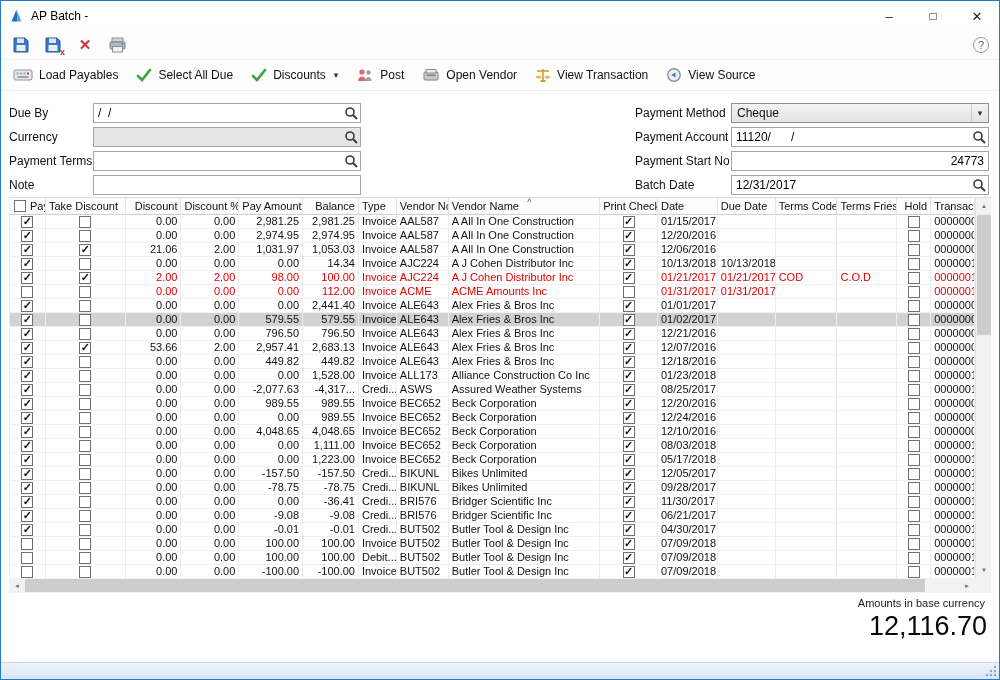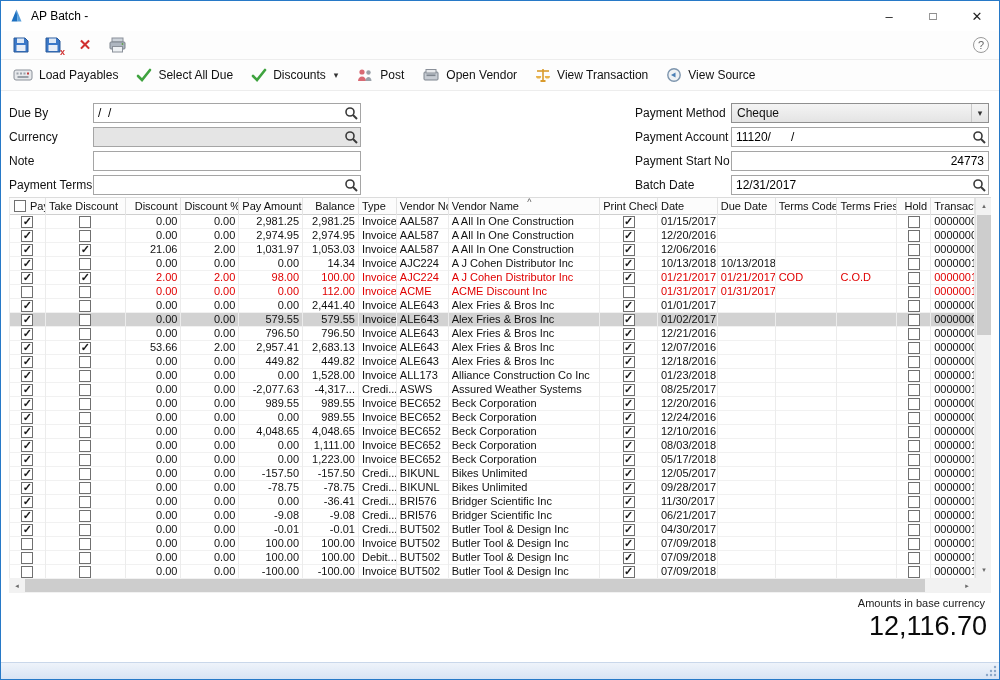--- a/index.html
+++ b/index.html
@@ -212,33 +212,33 @@
         <span class="flabel">Currency</span>
         <span class="fieldwrap">
           <input class="tx dis" value="" style="">
           <svg class="mag" viewBox="0 0 15 15">
             <circle cx="6" cy="6" r="4" fill="none" stroke="#3a3a3a" stroke-width="1.6"></circle>
             <line x1="9" y1="9" x2="13" y2="13" stroke="#3a3a3a" stroke-width="2"></line>
           </svg>
         </span>
       </div>
       <div class="frow">
-        <span class="flabel">Note</span>
-        <span class="fieldwrap">
-          <input class="tx noicon" value="" style="">
-        </span>
-      </div>
-      <div class="frow">
         <span class="flabel">Payment Terms</span>
         <span class="fieldwrap">
           <input class="tx" value="" style="">
           <svg class="mag" viewBox="0 0 15 15">
             <circle cx="6" cy="6" r="4" fill="none" stroke="#3a3a3a" stroke-width="1.6"></circle>
             <line x1="9" y1="9" x2="13" y2="13" stroke="#3a3a3a" stroke-width="2"></line>
           </svg>
+        </span>
+      </div>
+      <div class="frow">
+        <span class="flabel">Note</span>
+        <span class="fieldwrap">
+          <input class="tx noicon" value="" style="">
         </span>
       </div>
     </div>
     <div class="fright">
       <div class="frow">
         <span class="flabel">Payment Method</span>
         <div class="combo">
           <span>Cheque</span>
           <span class="combo-arrow"></span>
         </div>
@@ -385,21 +385,21 @@
           </div>
           <div class="grow red">
             <div class="gc ac" style="width: 36px;"><span class="ck"></span></div>
             <div class="gc ac" style="width: 80px;"><span class="ck"></span></div>
             <div class="gc ar" style="width: 56px;">0.00</div>
             <div class="gc ar" style="width: 58px;">0.00</div>
             <div class="gc ar" style="width: 64px;">0.00</div>
             <div class="gc ar" style="width: 56px;">112.00</div>
             <div class="gc al" style="width: 38px;">Invoice</div>
             <div class="gc al" style="width: 52px;">ACME</div>
-            <div class="gc al" style="width: 152px;">ACME Discount Inc</div>
+            <div class="gc al" style="width: 152px;">ACME Amounts Inc</div>
             <div class="gc ac" style="width: 58px;"><span class="ck"></span></div>
             <div class="gc al" style="width: 60px;">01/31/2017</div>
             <div class="gc al" style="width: 58px;">01/31/2017</div>
             <div class="gc al" style="width: 62px;"></div>
             <div class="gc al" style="width: 60px;"></div>
             <div class="gc ac" style="width: 34px;"><span class="ck"></span></div>
             <div class="gc al" style="width: 44px;">00000010</div>
           </div>
           <div class="grow">
             <div class="gc ac" style="width: 36px;"><span class="ck on"></span></div>

